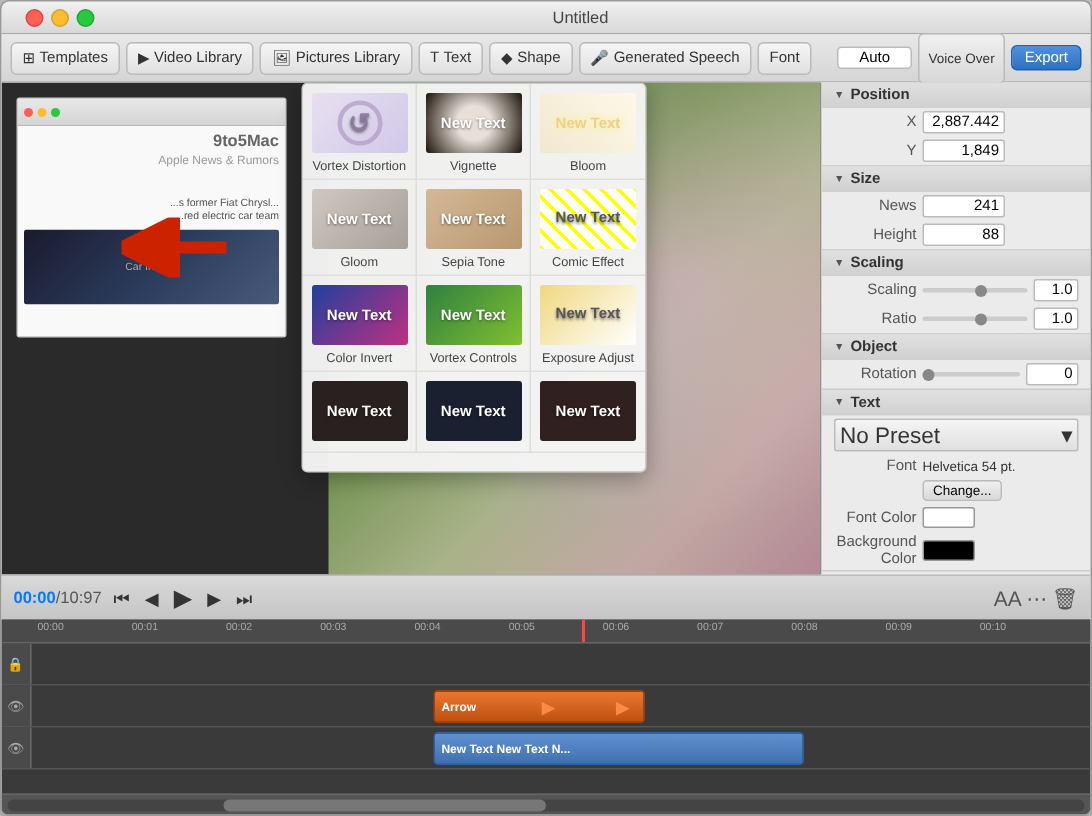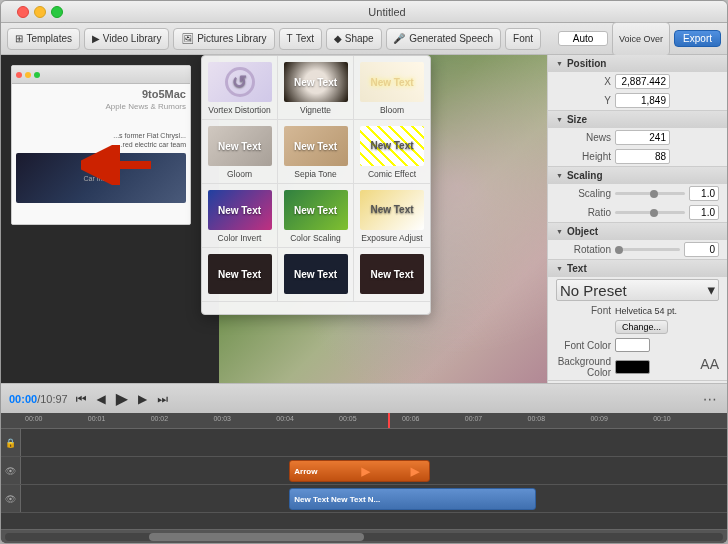--- a/index.html
+++ b/index.html
@@ -354,21 +354,21 @@
       gap: 0;
     }
     .time-current { color: #007aff; font-size: 11px; font-weight: bold; }
     .time-total { color: #555; font-size: 11px; }
     .transport-btn {
       background: none; border: none; cursor: pointer;
       font-size: 12px; color: #333; padding: 2px;
       display: flex; align-items: center;
     }
     .transport-spacer { flex: 1; }
-    .transport-icons { display: flex; gap: 19px; align-items: center; flex-direction: column; }
+    .transport-icons { display: flex; gap: 3px; align-items: center; }
     .t-icon { font-size: 14px; color: #555; cursor: pointer; }
     
     .timeline-area {
       background: #3a3a3a;
       height: 130px;
       display: flex;
       flex-direction: column;
       flex-shrink: 0;
       overflow: hidden;
     }
@@ -622,21 +622,21 @@
             <div class="effect-cell">
               <div class="effect-preview ep-colorinvert">
                 <span class="new-text-white">New Text</span>
               </div>
               <span class="effect-label">Color Invert</span>
             </div>
             <div class="effect-cell">
               <div class="effect-preview ep-colorcontrols">
                 <span class="new-text-white">New Text</span>
               </div>
-              <span class="effect-label">Color Scaling</span>
+              <span class="effect-label">Vortex Controls</span>
             </div>
             <div class="effect-cell">
               <div class="effect-preview ep-exposureadj">
                 <span class="new-text-label">New Text</span>
               </div>
               <span class="effect-label">Exposure Adjust</span>
             </div>
 
             <div class="effect-cell">
               <div class="effect-preview ep-darktext">

